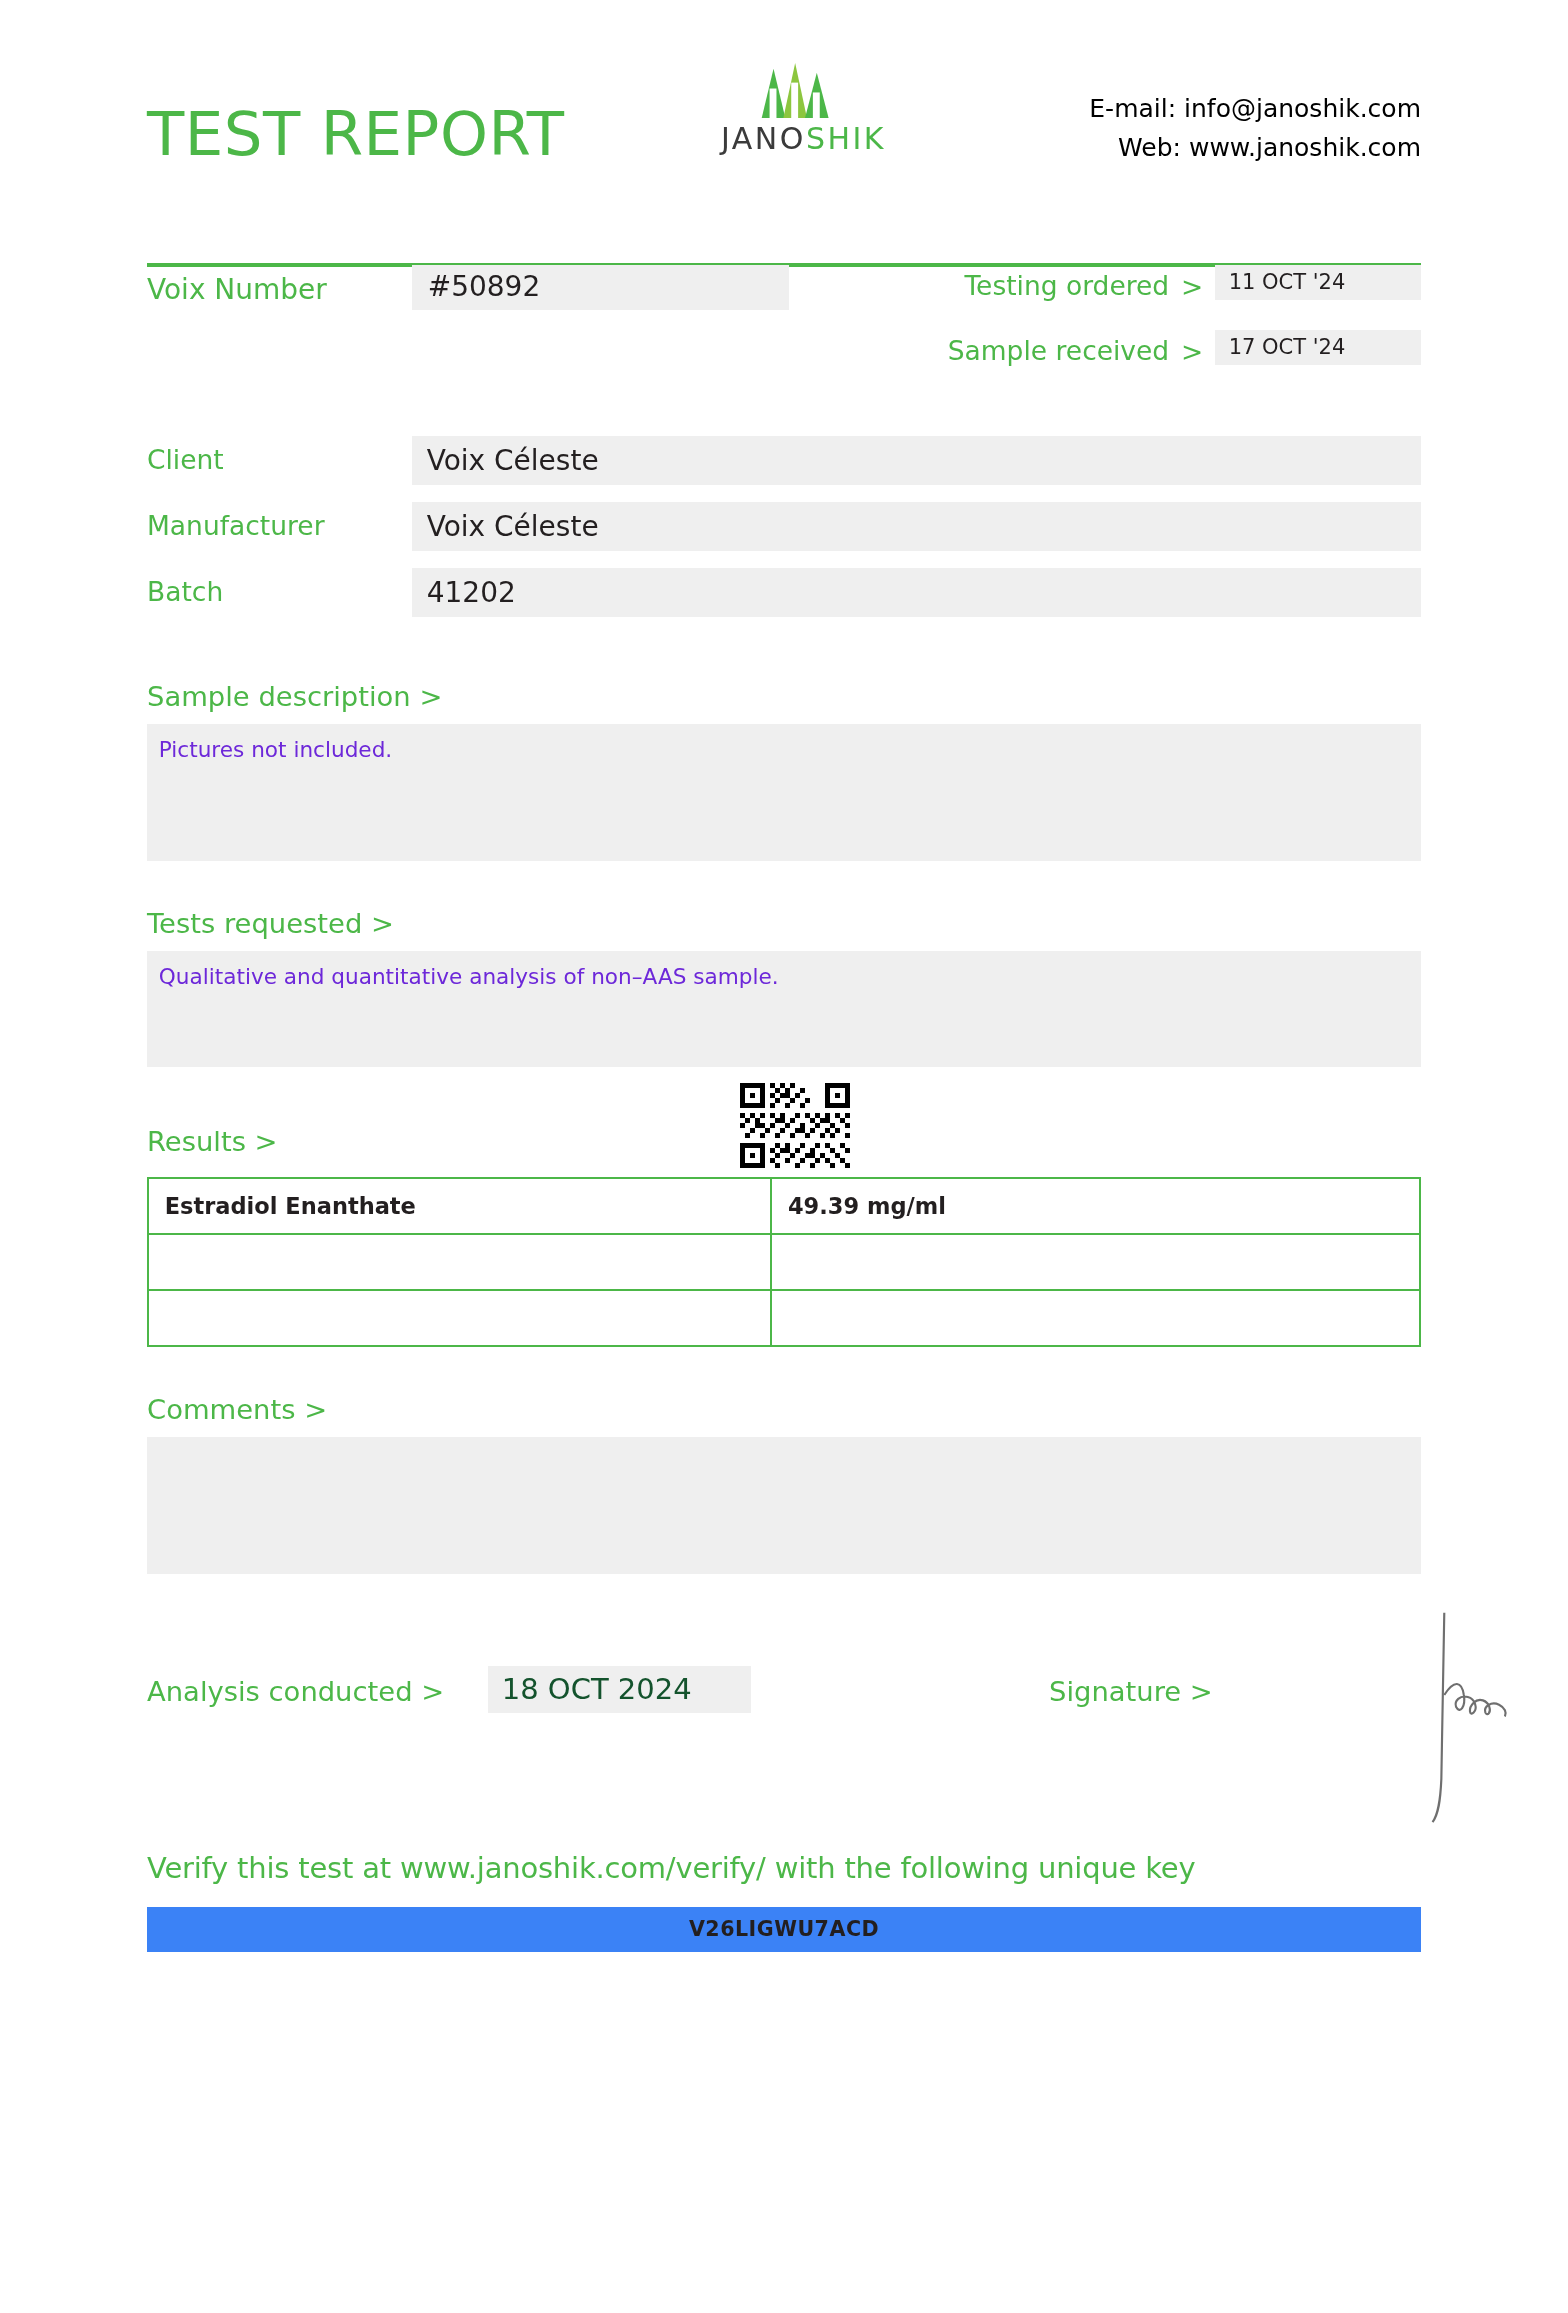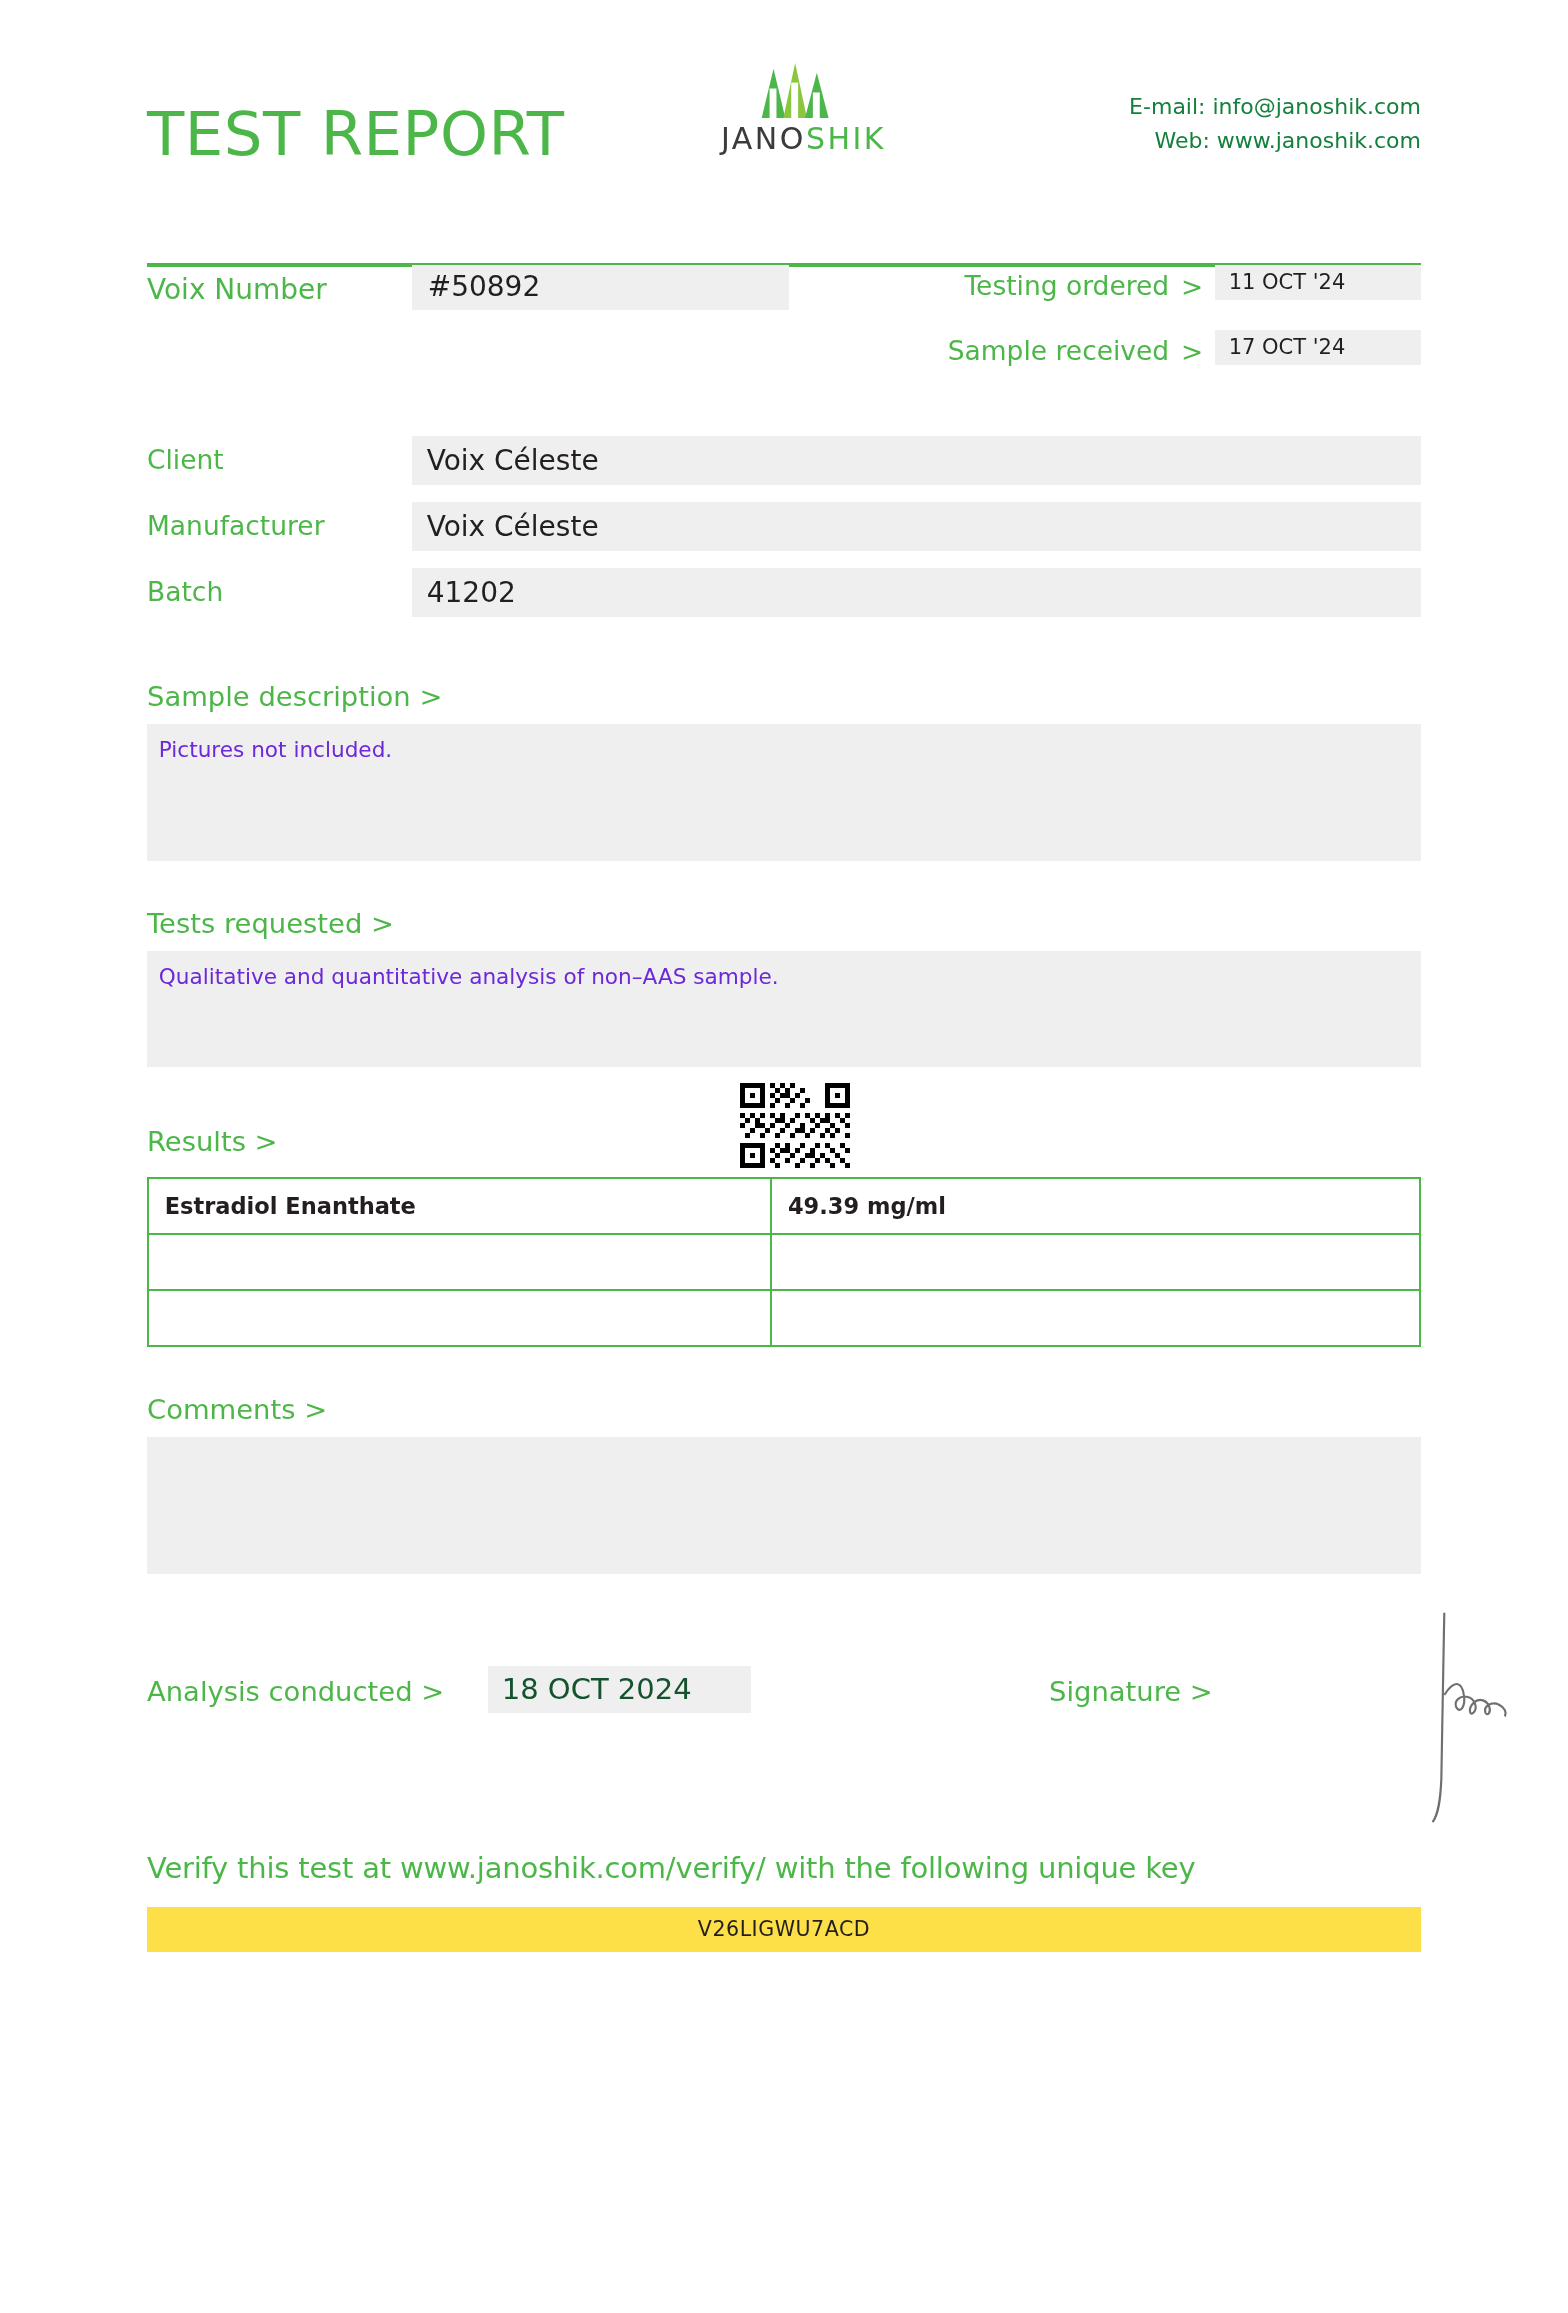--- a/index.html
+++ b/index.html
@@ -58,23 +58,23 @@
     line-height: 1;
   }
   .logo-word .dark { color: #3b3b3b; }
   .logo-word .green { color: #4cb748; }
 
   .contact {
     position: absolute;
     right: 0;
     top: 90px;
     text-align: right;
-    font-size: 22px;
+    font-size: 25px;
     line-height: 1.55;
-    color: #15803d;
+    color: #000000;
     font-family: "DejaVu Sans", sans-serif;
   }
 
   .rule {
     position: absolute;
     left: 147px;
     right: 147px;
     top: 263px;
     height: 3.9px;
     background: #4cb748;
@@ -260,28 +260,29 @@
 
   .verify {
     margin-top: 69px;
     font-size: 29px;
     color: #4cb748;
     text-align: left;
     letter-spacing: -0.2px;
   }
   .key-box {
     margin-top: 21.6px;
-    background: #fde047;
+    background: #3b82f6;
     height: 45px;
     font-size: 20.6px;
     color: #231f20;
     display: flex;
     align-items: center;
     justify-content: center;
     letter-spacing: 0.5px;
+    font-weight: bold;
   }
 </style>
 </head>
 <body>
 
 <div class="page">
 
   <div class="header">
     <div class="report-title">TEST REPORT</div>
 

